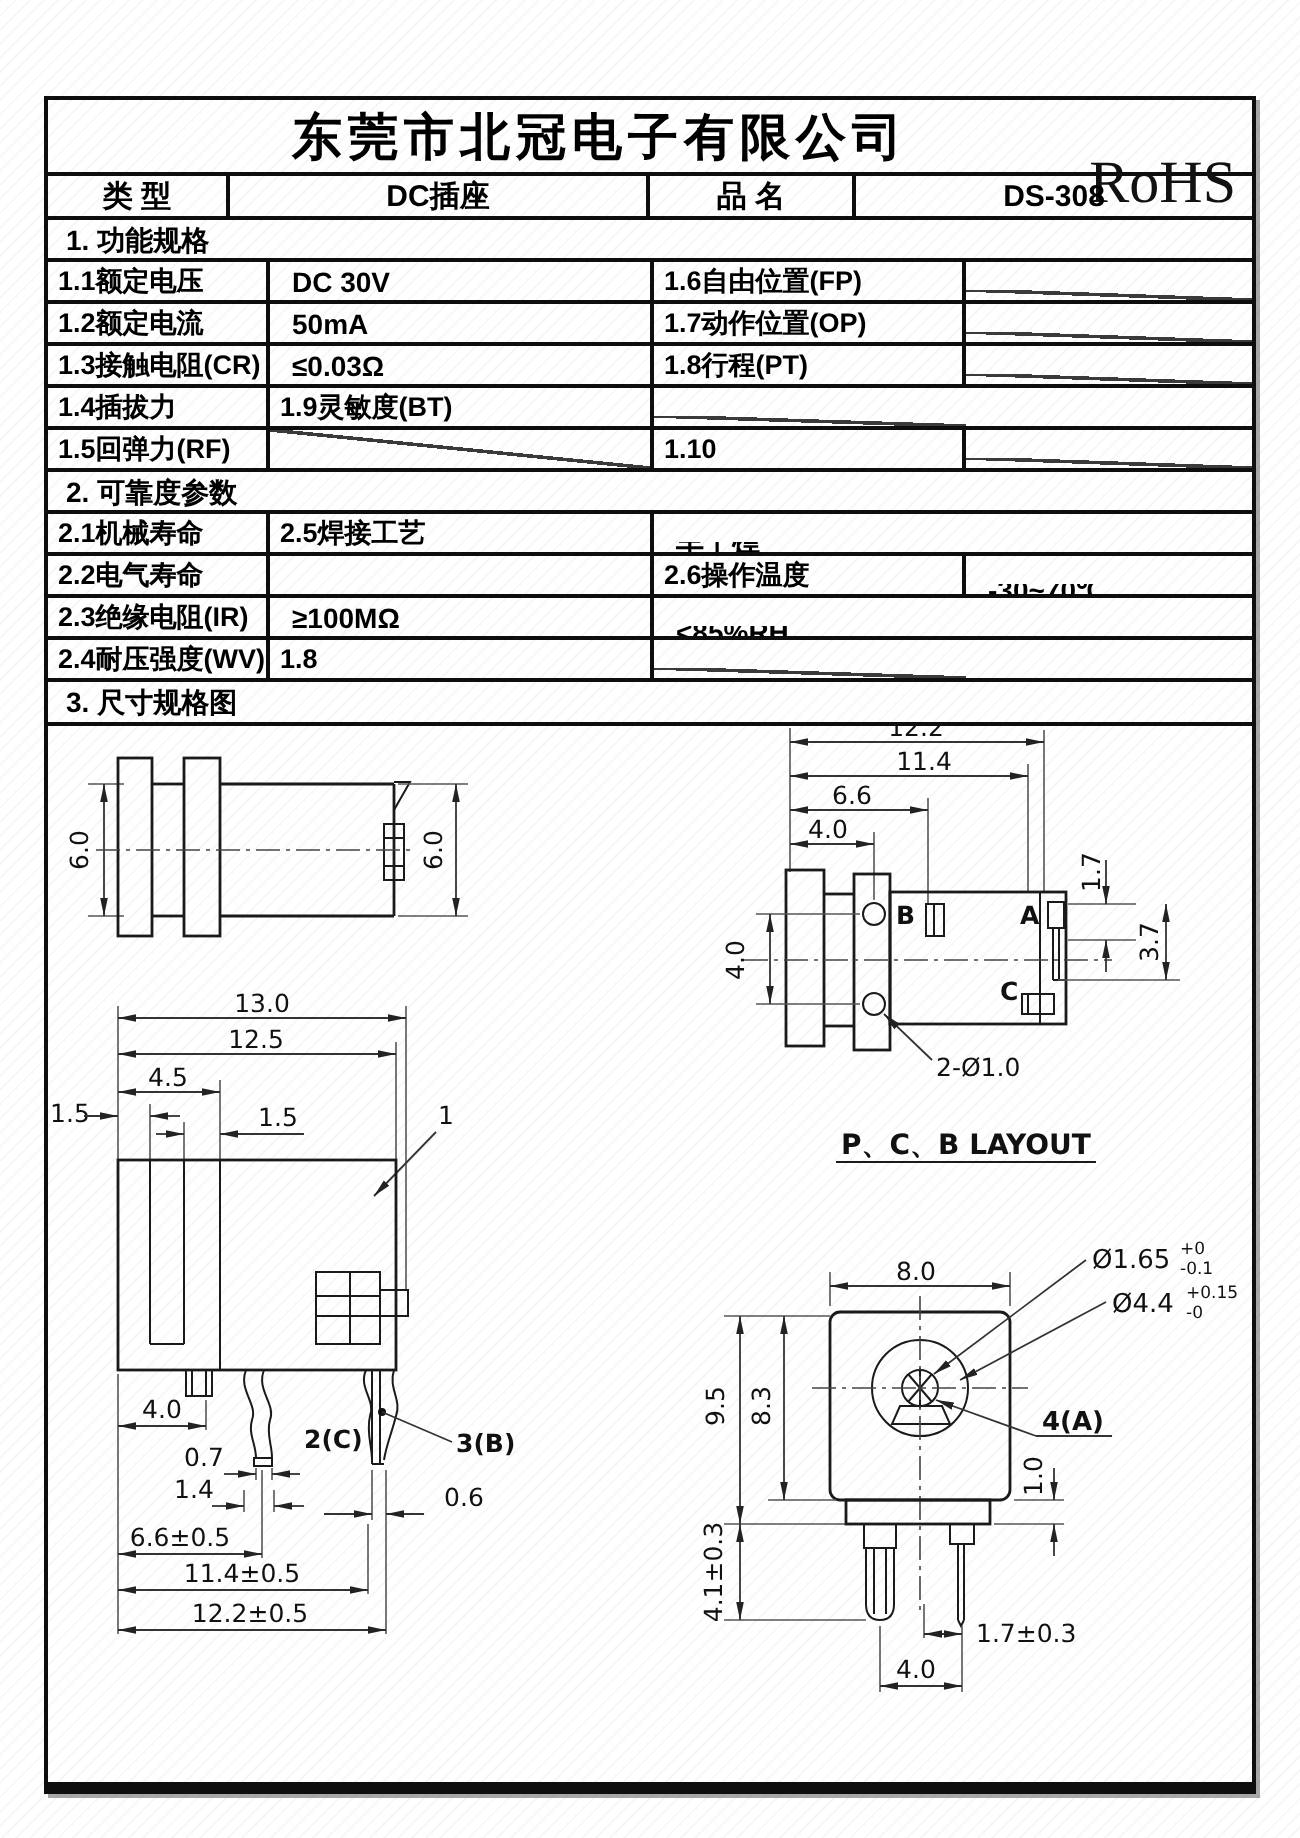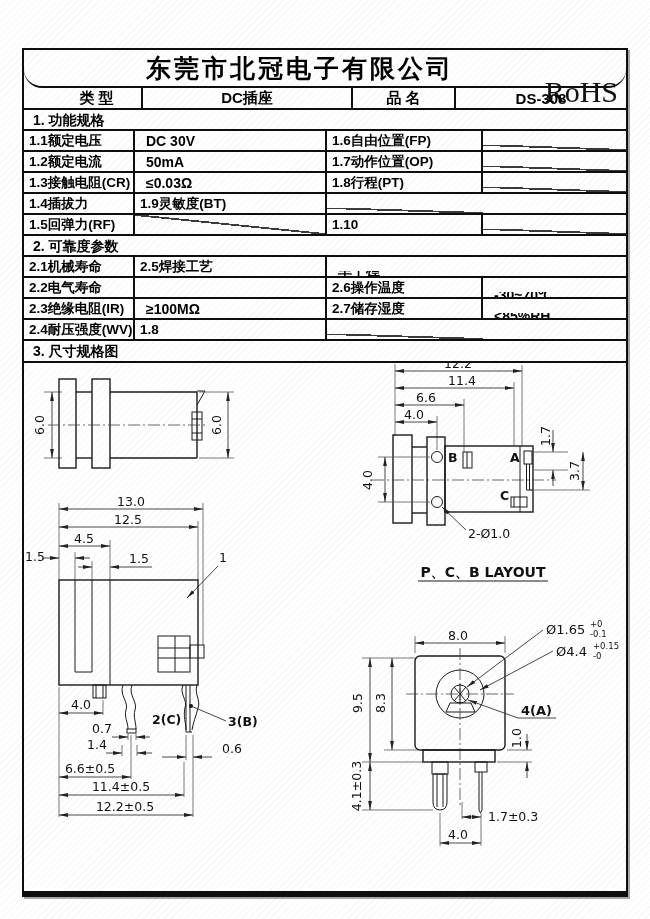--- a/index.html
+++ b/index.html
@@ -10,25 +10,25 @@
       repeating-linear-gradient(135deg, rgba(0,0,0,0.03) 0 1px, transparent 1px 5px),
       #ffffff;
   }
   .page{
     position:absolute;left:22px;top:48px;width:606px;height:849px;
     box-sizing:border-box;border:2px solid #0e0e0e;border-bottom-width:6px;
     box-shadow:2px 2px 0 rgba(60,60,60,.45);
     background:transparent;
   }
   
-  .hdr{display:flex;height:38px;align-items:center;border-bottom:2px solid #0e0e0e;box-sizing:border-box;border-radius:18px;}
+  .hdr{display:flex;height:38px;align-items:center;border-bottom:2px solid #0e0e0e;box-sizing:border-box;}
   .hdr .company{flex:1;text-align:center;padding-left:70px;font-size:25px;font-weight:bold;letter-spacing:3px;color:#000;}
   .hdr .rohs{width:112px;text-align:right;padding-right:8px;font-family:"Liberation Serif", serif;font-size:30px;color:#111;margin-top:48px;}
   
-  .typerow{display:grid;grid-template-columns:91px 210px 103px 1fr;height:22px;border-bottom:2px solid #0e0e0e;box-sizing:border-box;padding-left:28px;}
+  .typerow{display:grid;grid-template-columns:91px 210px 103px 1fr;height:22px;border-bottom:2px solid #0e0e0e;box-sizing:border-box;}
   .typerow>div{border-right:2px solid #0e0e0e;box-sizing:border-box;display:flex;align-items:center;justify-content:center;font-size:15px;font-weight:bold;color:#000;}
   .typerow>div:last-child{border-right:none;}
   
   .sech{height:21px;line-height:20px;border-bottom:2px solid #0e0e0e;box-sizing:border-box;font-size:14px;font-weight:bold;padding-left:9px;color:#000;}
   .sech.last{height:22px;}
   
   .trow{display:grid;grid-template-columns:111px 192px 156px 1fr;height:21px;border-bottom:2px solid #0e0e0e;box-sizing:border-box;}
   .trow>div{border-right:2px solid #0e0e0e;box-sizing:border-box;display:flex;align-items:center;font-size:13.5px;font-weight:bold;color:#000;white-space:nowrap;overflow:hidden;}
   .trow>div:last-child{border-right:none;margin-top:14px;}
   .trow .lab{padding-left:5px;}
@@ -102,21 +102,20 @@
   </div>
   <div class="trow">
     <div class="lab">2.2电气寿命</div>
     <div class="val"></div>
     <div class="lab">2.6操作温度</div>
     <div class="val">-30~70℃</div>
   </div>
   <div class="trow">
     <div class="lab">2.3绝缘电阻(IR)</div>
     <div class="val">≥100MΩ</div>
-    <div class="lab">2.7储存湿度</div>
     <div class="val">&lt;85%RH</div>
   </div>
   <div class="trow">
     <div class="lab">2.4耐压强度(WV)</div>
     <div class="lab">1.8</div>
     <div class="val slash"></div>
   </div>
 
   <div class="sech last">3. 尺寸规格图</div>
 

